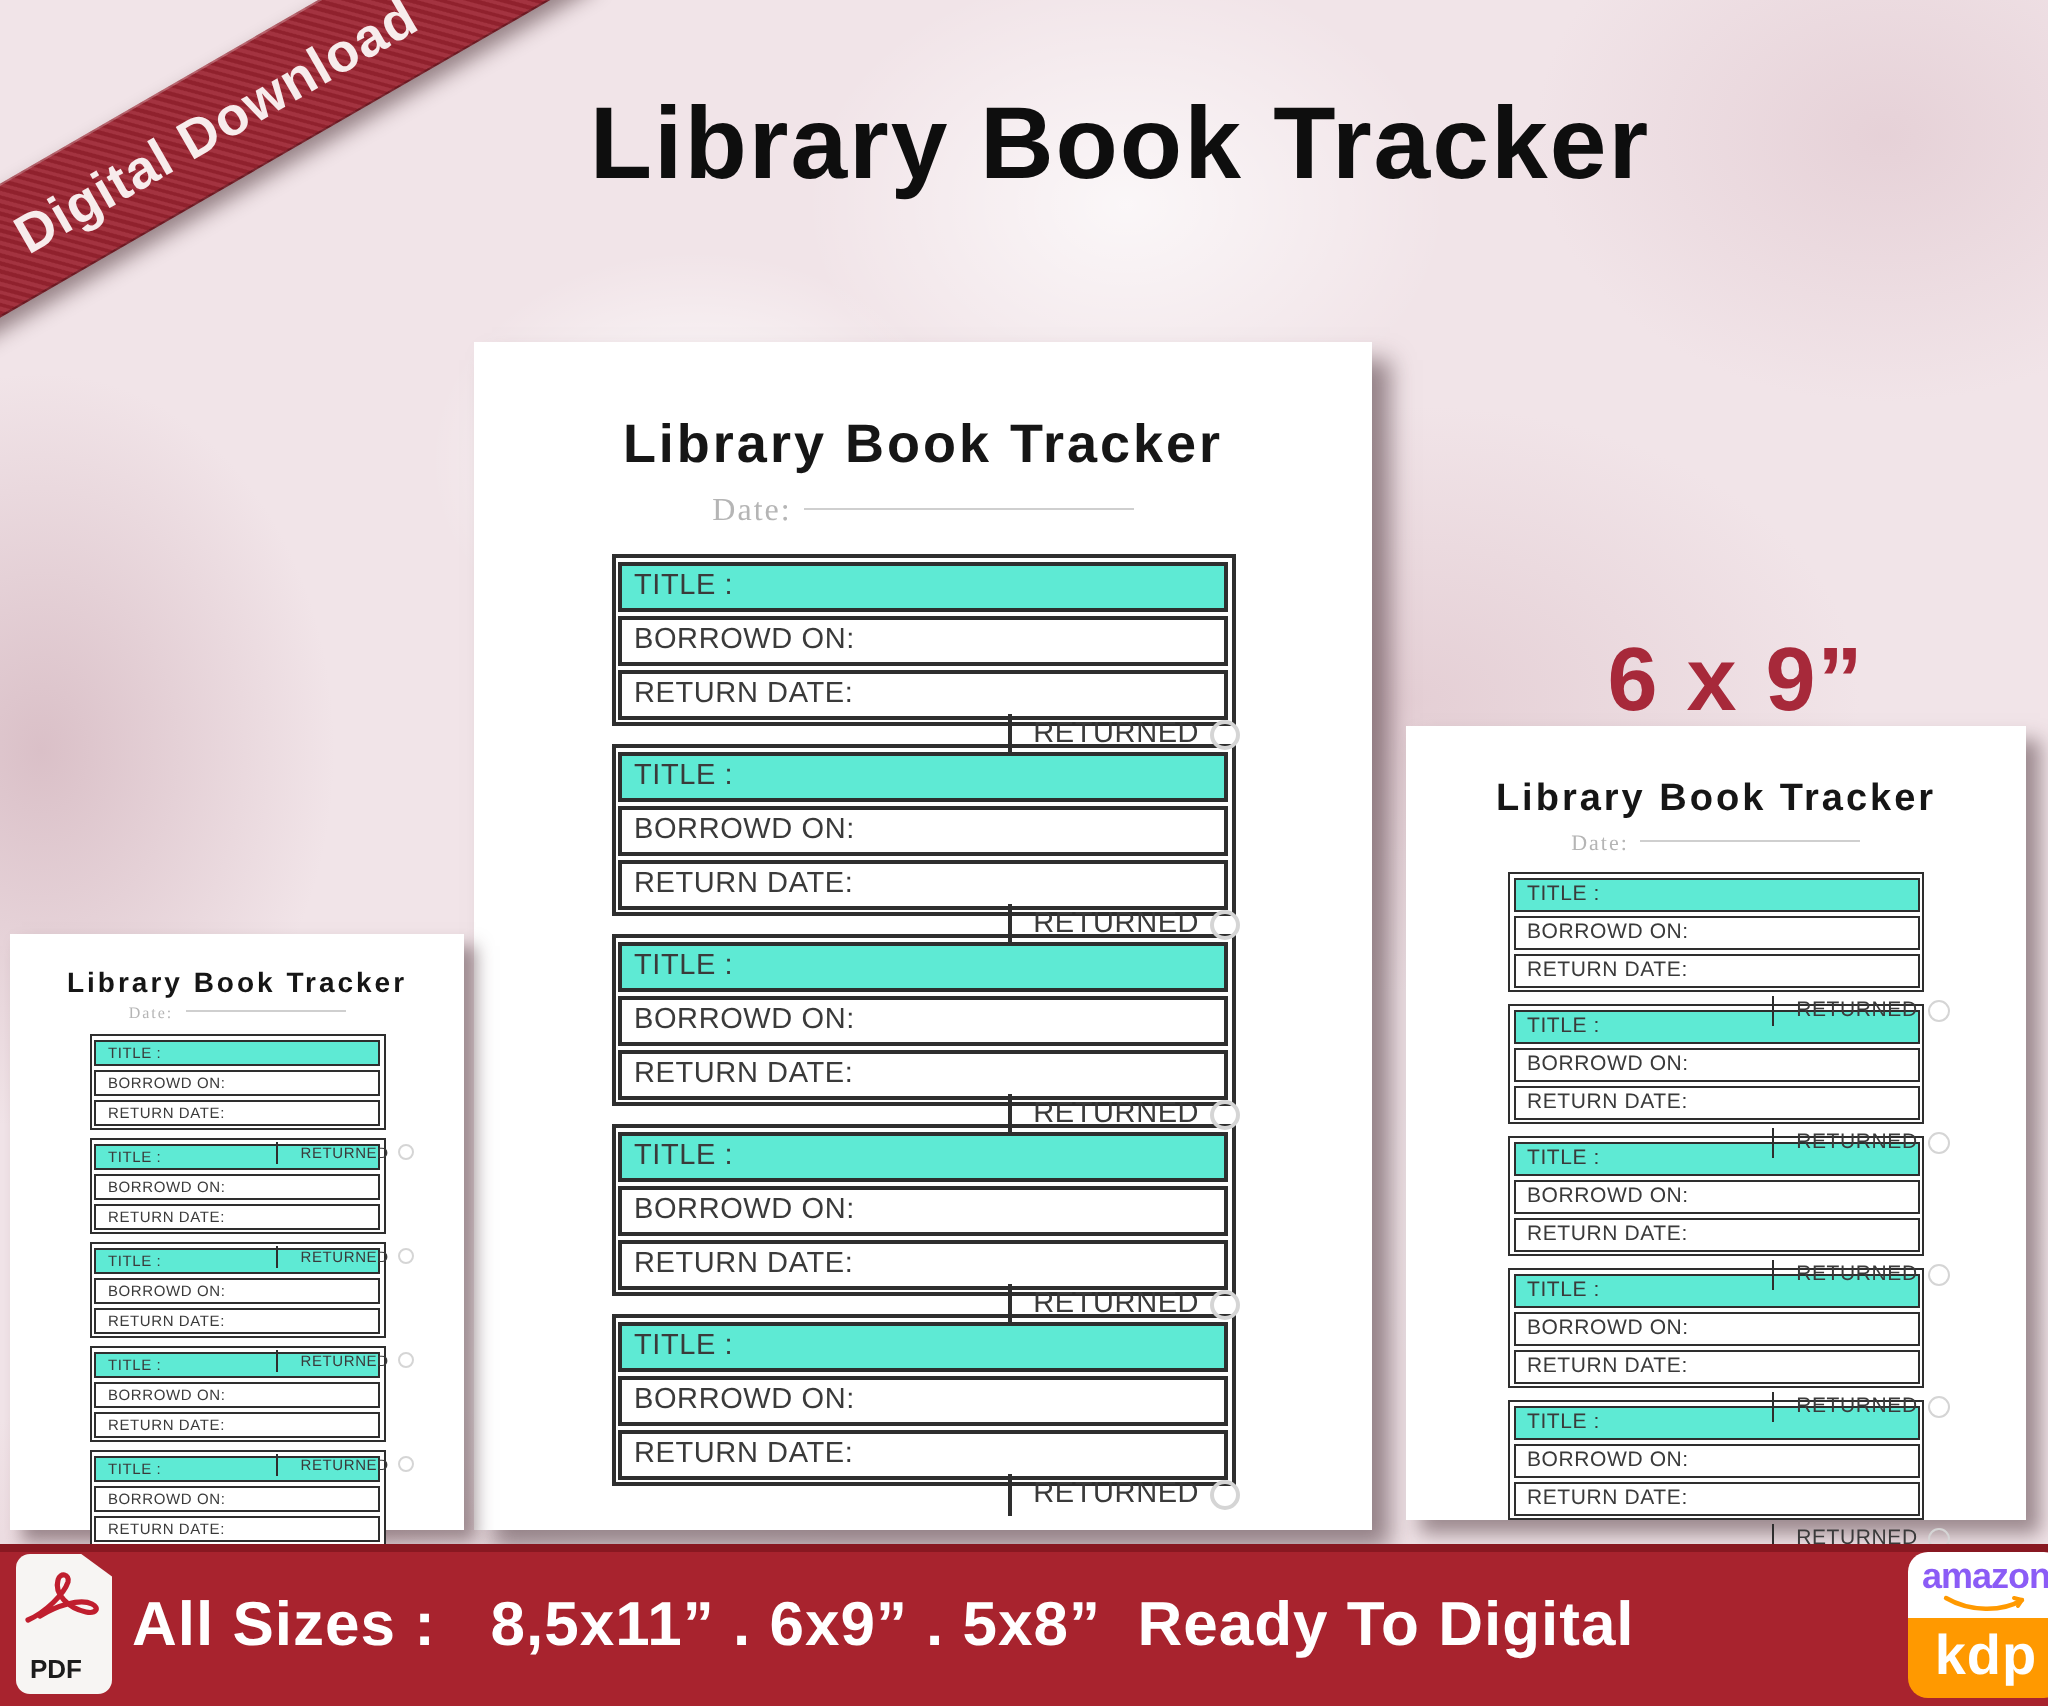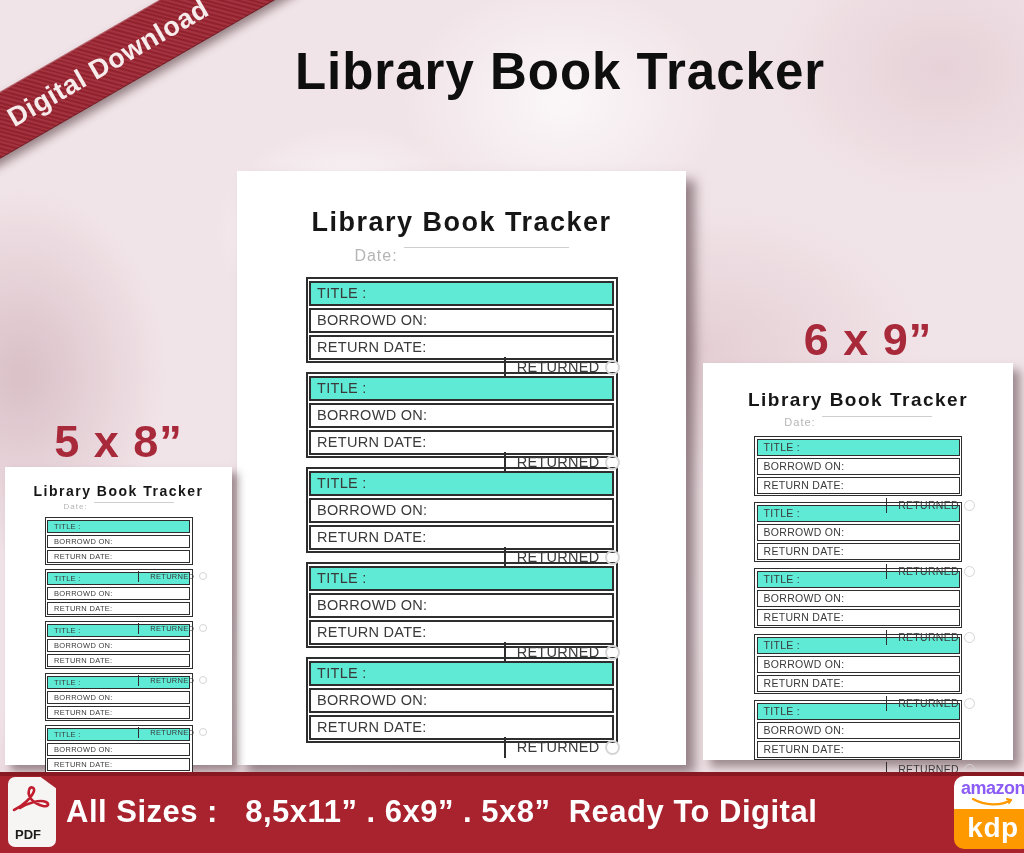--- a/index.html
+++ b/index.html
@@ -65,22 +65,22 @@
     left:5px; top:467px; width:227px; height:298px;
     box-shadow:6px 6px 8px rgba(73,50,56,.5);
     --title-fs:14px; --title-mt:16px; --date-fs:8px; --date-w:80px; --date-mt:3px;
     --row-fs:7.5px; --row-h:13px; --bw:1px; --blk-w:148px; --blk-gap:4px; --circ:8px; --blocks-mt:6px;
   }
   .pg-title {
     margin-top:var(--title-mt); text-align:center;
     font-size:var(--title-fs); font-weight:800; color:#161616; letter-spacing:1.5px;
   }
   .date-row {
-    display:flex; justify-content:center; align-items:flex-start; gap:6px;
-    margin-top:var(--date-mt); font-size:var(--date-fs); color:#b5b5b5; letter-spacing:1px;
+    display:flex; justify-content:center; align-items:center; gap:6px;
+    margin-top:var(--date-mt); font-size:var(--date-fs); color:#b5b5b5; letter-spacing:1px;font-family:Liberation Serif, serif;
   }
   .date-line { width:var(--date-w); border-bottom:1px solid #cfcfcf; margin-bottom:3px; }
 
   .blocks { margin-top:var(--blocks-mt); }
   .block {
     width:var(--blk-w); margin:0 auto var(--blk-gap);
     border:var(--bw) solid #2e2e2e; padding:1.5px; background:#fff;
   }
   .t-row {
     height:var(--row-h); border:var(--bw) solid #2e2e2e; background:#fff;
@@ -139,21 +139,20 @@
 
 <div class="canvas">
 
   <div class="ribbon">
     <span>Digital Download</span>
   </div>
 
   <h1 class="main-title">Library Book Tracker</h1>
 
   <div class="size-label size-medium">6 x 9”</div>
-  <div class="size-label size-small">5 x 8”</div>
 
   <section class="page page-large">
     <h2 class="pg-title">Library Book Tracker</h2>
     <div class="date-row">
       <span class="date-label">Date:</span>
       <span class="date-line"></span>
     </div>
     <div class="blocks">
       <div class="block">
         <div class="t-row t-title">

